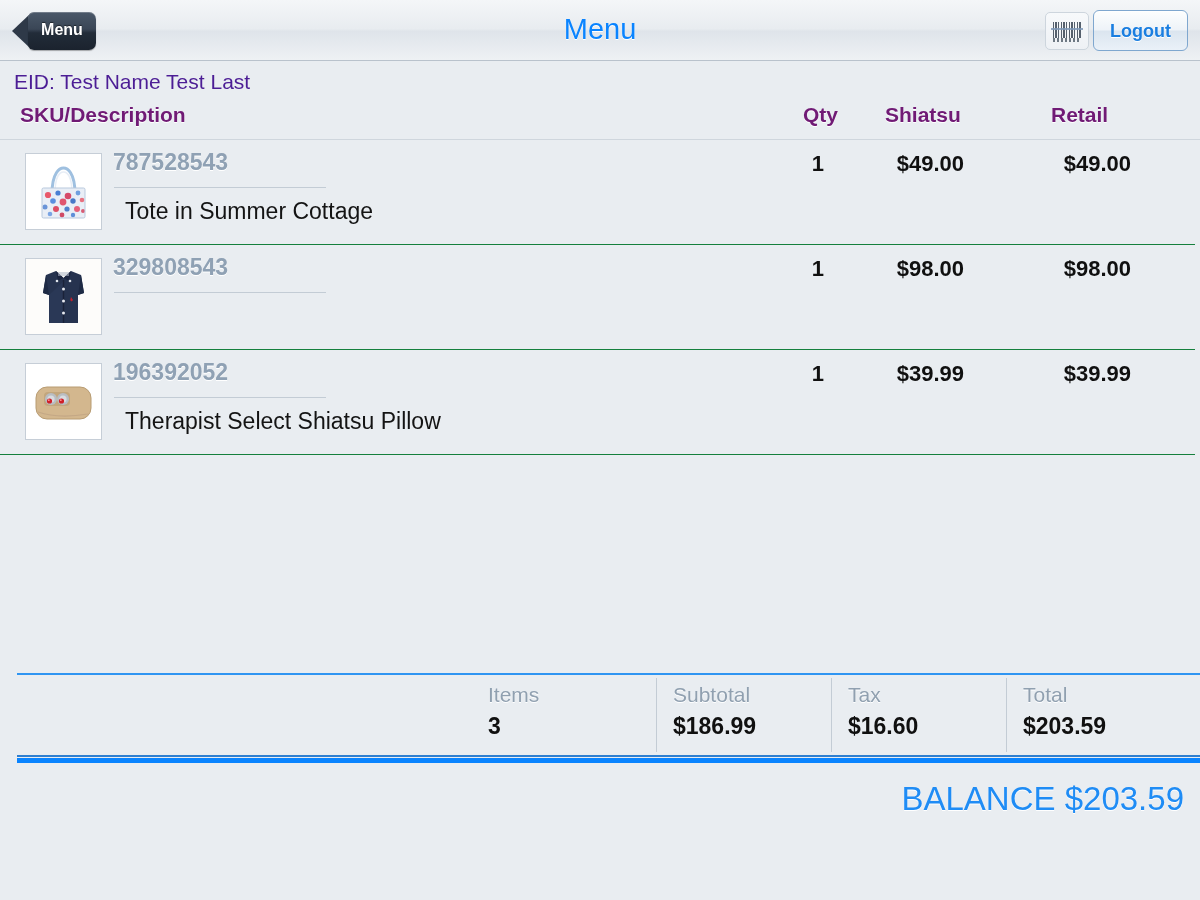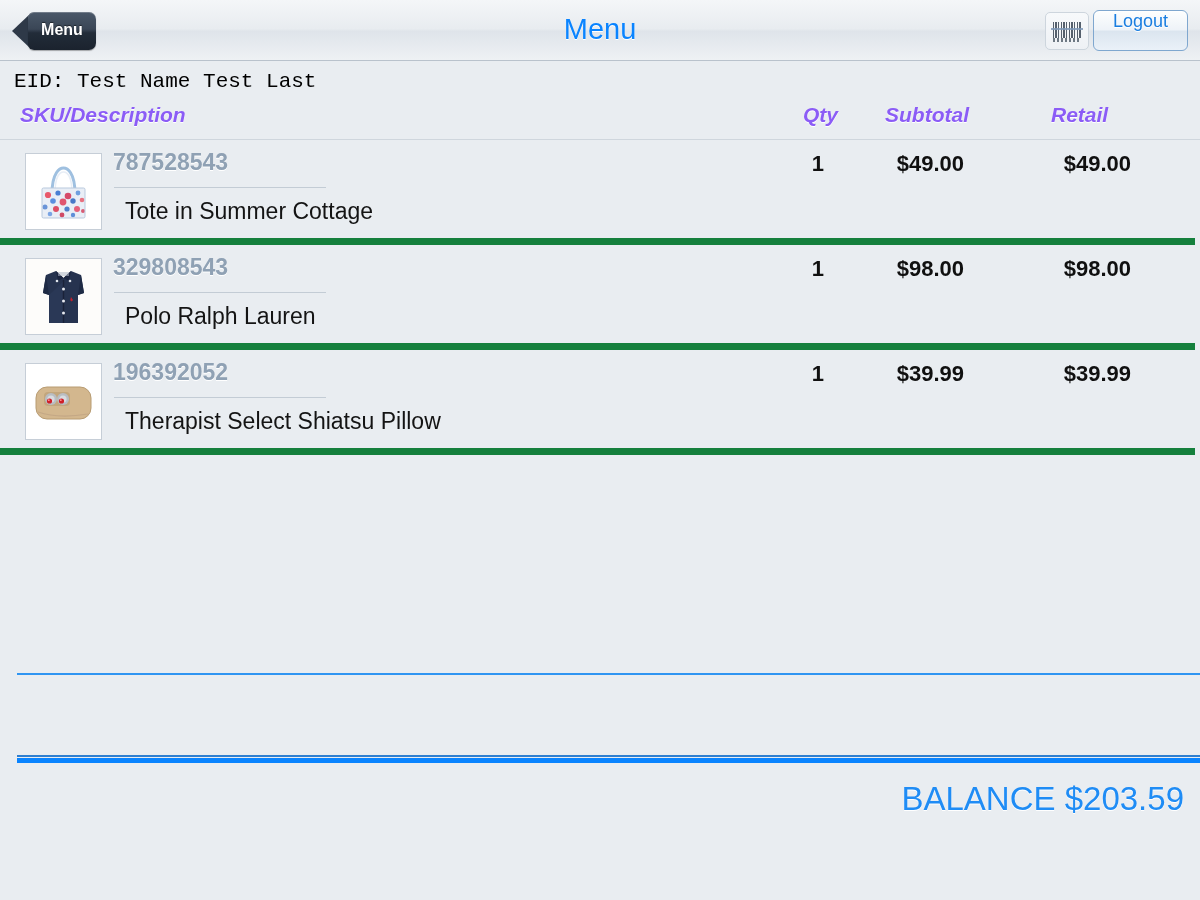--- a/index.html
+++ b/index.html
@@ -91,53 +91,52 @@
     position: absolute; right: 12px; top: 10px;
     width: 95px; height: 41px;
     border: 1px solid #7fa7cf;
     border-radius: 6px;
     background: linear-gradient(to bottom,#fdfefe 0%, #eef3f8 48%, #dbe5ef 52%, #eaf1f8 100%);
     box-shadow: inset 0 1px 0 #ffffff;
     box-sizing: border-box;
     cursor: pointer;
   }
   .logout-btn .label {
-    position: absolute; left: 0; top: 0; width: 93px;
-    text-align: center; font-size: 18px; font-weight: normal;
+    position: absolute; left: 0; top: 10px; width: 93px;
+    text-align: center; font-size: 18px; font-weight: bold;
     color: #1a7ee0; text-shadow: 0 1px 0 #ffffff;
   }
 
   
   .eid-row {
     position: absolute; top: 70px; left: 14px;
-    font-size: 21px; color: #000000; font-family: Liberation Mono, monospace;
+    font-size: 21px; color: #4c1d95;
   }
   .col-header {
     position: absolute; top: 103px; left: 0; width: 1200px; height: 31px;
   }
   .col-header .ch {
     position: absolute; top: 0;
-    font-size: 21px; font-weight: bold; color: #8b5cf6;
-    text-shadow: 0 1px 0 #ffffff;
-    font-style: italic;
+    font-size: 21px; font-weight: bold; color: #701a75;
+    text-shadow: 0 1px 0 #ffffff;
   }
   .ch-desc { left: 20px; }
   .ch-qty  { left: 803px; text-align: right; }
   .ch-orig { left: 885px; }
   .ch-retl { left: 1051px; }
   .header-rule {
     position: absolute; top: 139px; left: 0; width: 1200px; height: 1px;
     background: #cfd6dd;
   }
 
   
   .rows { position: absolute; top: 140px; left: 0; width: 1200px; }
   .item-row {
     position: relative; width: 1195px; height: 105px;
-    border-bottom: 7px solid #15803d;
+    border-bottom: 1px solid #15803d;
     box-sizing: border-box;
   }
   .thumb {
     position: absolute; left: 25px; top: 13px;
     width: 77px; height: 77px;
     background: #ffffff;
     border: 1px solid #c6ced7;
     box-sizing: border-box;
     overflow: hidden;
   }
@@ -228,21 +227,21 @@
     <div class="logout-btn">
       <div class="label">Logout</div>
     </div>
   </div>
 
   <div class="eid-row">EID: Test Name Test Last</div>
 
   <div class="col-header">
     <div class="ch ch-desc">SKU/Description</div>
     <div class="ch ch-qty">Qty</div>
-    <div class="ch ch-orig">Subtotal</div>
+    <div class="ch ch-orig">Shiatsu</div>
     <div class="ch ch-retl">Retail</div>
   </div>
   <div class="header-rule"></div>
 
   <div class="rows">
 
     <div class="item-row">
       <div class="thumb">
         <svg width="75" height="75" viewBox="0 0 75 75">
           <rect width="75" height="75" fill="#ffffff"></rect>
@@ -293,21 +292,20 @@
           <circle cx="31" cy="22" r="1.3" fill="#dfe4ec"></circle>
           <circle cx="44" cy="22" r="1.3" fill="#dfe4ec"></circle>
           <rect x="32" y="13" width="11" height="4" fill="#aeb6c4" opacity=".55"></rect>
           <path d="M45 38 l2 3 l-1.2 1.6 l-1.6 -1.3 Z" fill="#c0202e"></path>
           <path d="M17 34 L23 36 L20 16 Z" fill="#1e2a44"></path>
           <path d="M58 34 L52 36 L55 16 Z" fill="#1e2a44"></path>
         </svg>
       </div>
       <div class="sku">329808543</div>
       <div class="sku-rule"></div>
-      <div class="desc">Polo Ralph Lauren</div>
       <div class="cell cell-qty">1</div>
       <div class="cell cell-orig">$98.00</div>
       <div class="cell cell-retl">$98.00</div>
     </div>
 
     <div class="item-row">
       <div class="thumb">
         <svg width="75" height="75" viewBox="0 0 75 75">
           <rect width="75" height="75" fill="#ffffff"></rect>
           <rect x="10" y="23" width="55" height="32" rx="11" fill="#d3b78e"></rect>
@@ -328,20 +326,44 @@
       <div class="sku-rule"></div>
       <div class="desc">Therapist Select Shiatsu Pillow</div>
       <div class="cell cell-qty">1</div>
       <div class="cell cell-orig">$39.99</div>
       <div class="cell cell-retl">$39.99</div>
     </div>
   </div>
 
   <div class="totals-top-rule"></div>
 
+  <div class="totals-bar">
+    <div class="tot-cell" style="left:430px;width:226px;">
+      <div class="tlabel" style="left:58px;">Items</div>
+      <div class="tvalue" style="left:58px;">3</div>
+    </div>
+    <div class="tot-div" style="left:656px;"></div>
+
+    <div class="tot-cell" style="left:657px;width:175px;">
+      <div class="tlabel">Subtotal</div>
+      <div class="tvalue">$186.99</div>
+    </div>
+    <div class="tot-div" style="left:831px;"></div>
+
+    <div class="tot-cell" style="left:832px;width:174px;">
+      <div class="tlabel">Tax</div>
+      <div class="tvalue">$16.60</div>
+    </div>
+    <div class="tot-div" style="left:1006px;"></div>
+
+    <div class="tot-cell" style="left:1007px;width:193px;">
+      <div class="tlabel">Total</div>
+      <div class="tvalue">$203.59</div>
+    </div>
+  </div>
 
   <div class="totals-bot-rule-a"></div>
   <div class="totals-bot-rule-b"></div>
 
   <div class="balance">BALANCE $203.59</div>
 
   <div class="toolbar">
 
     
 

